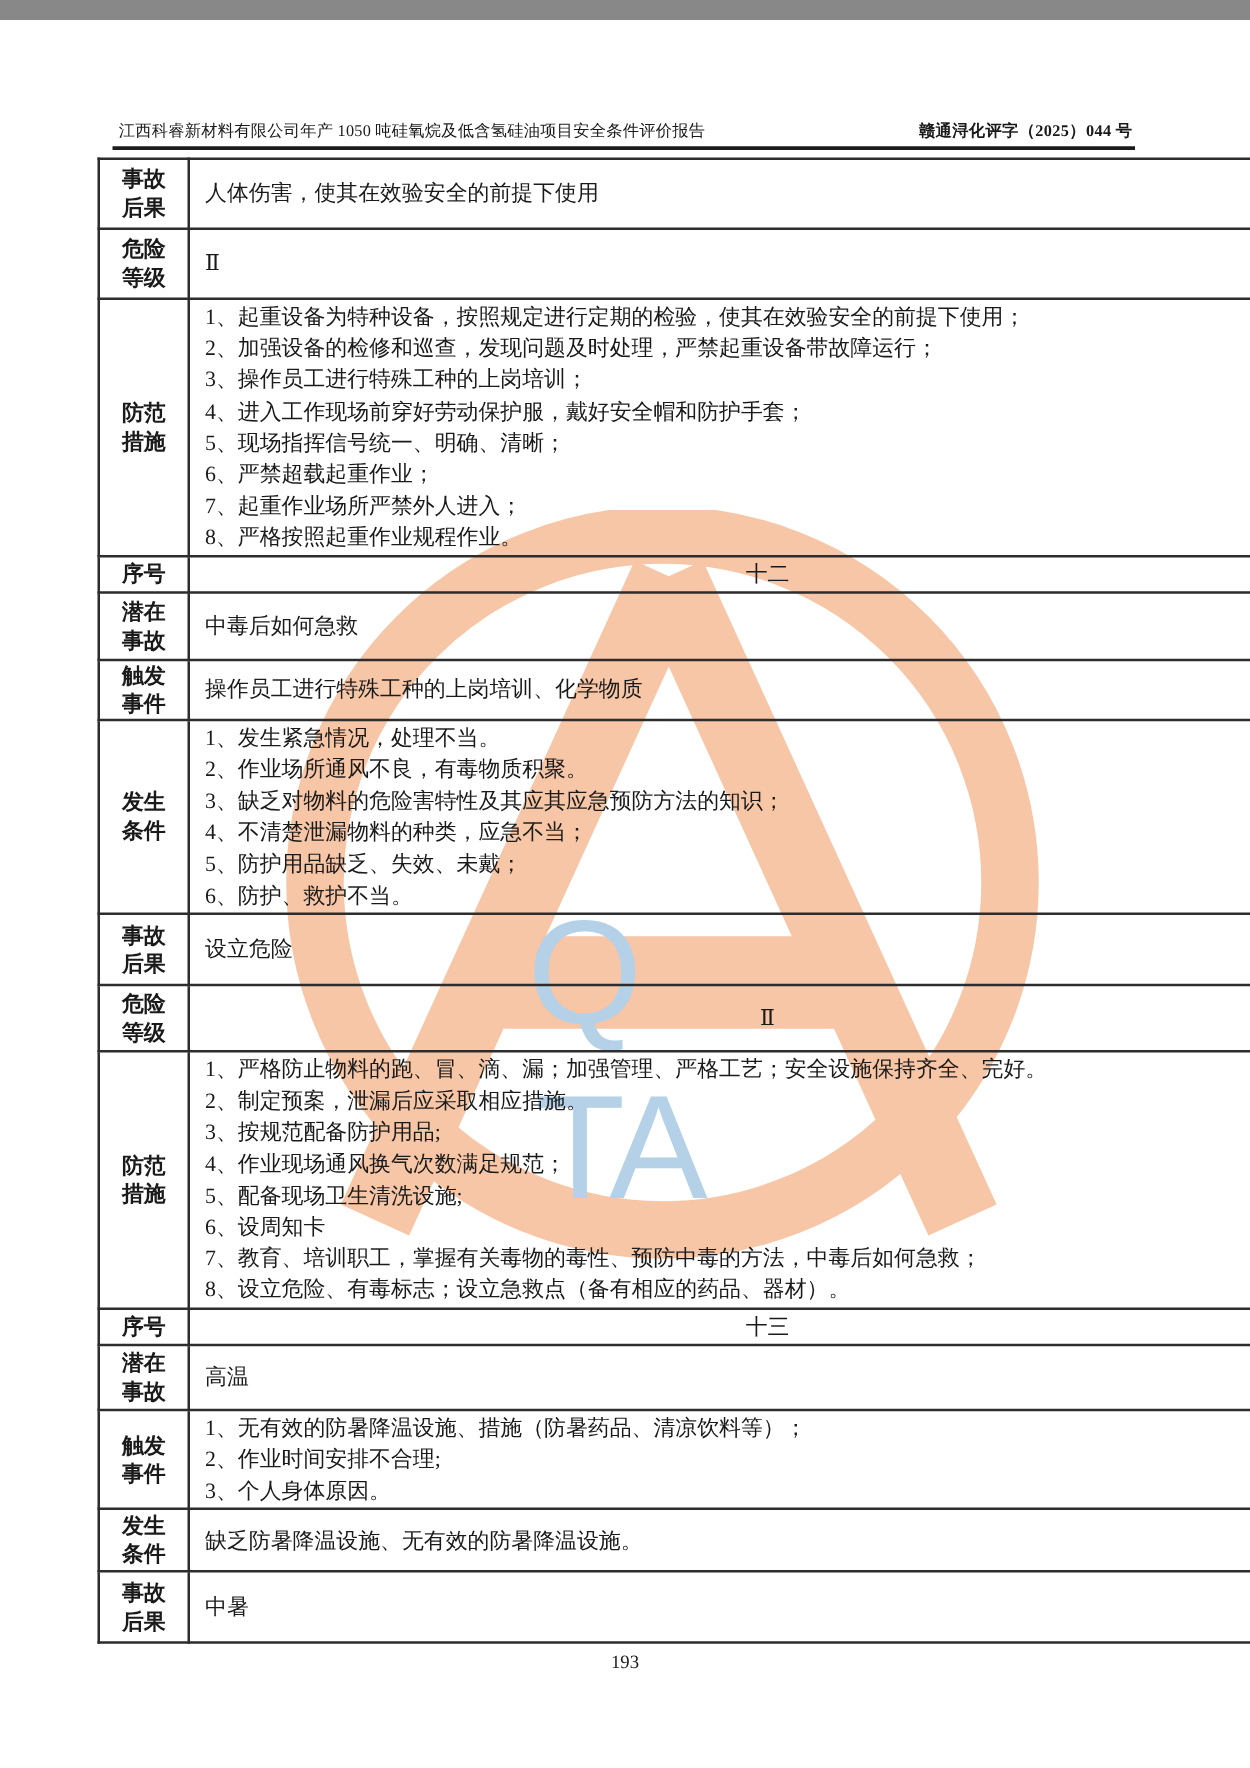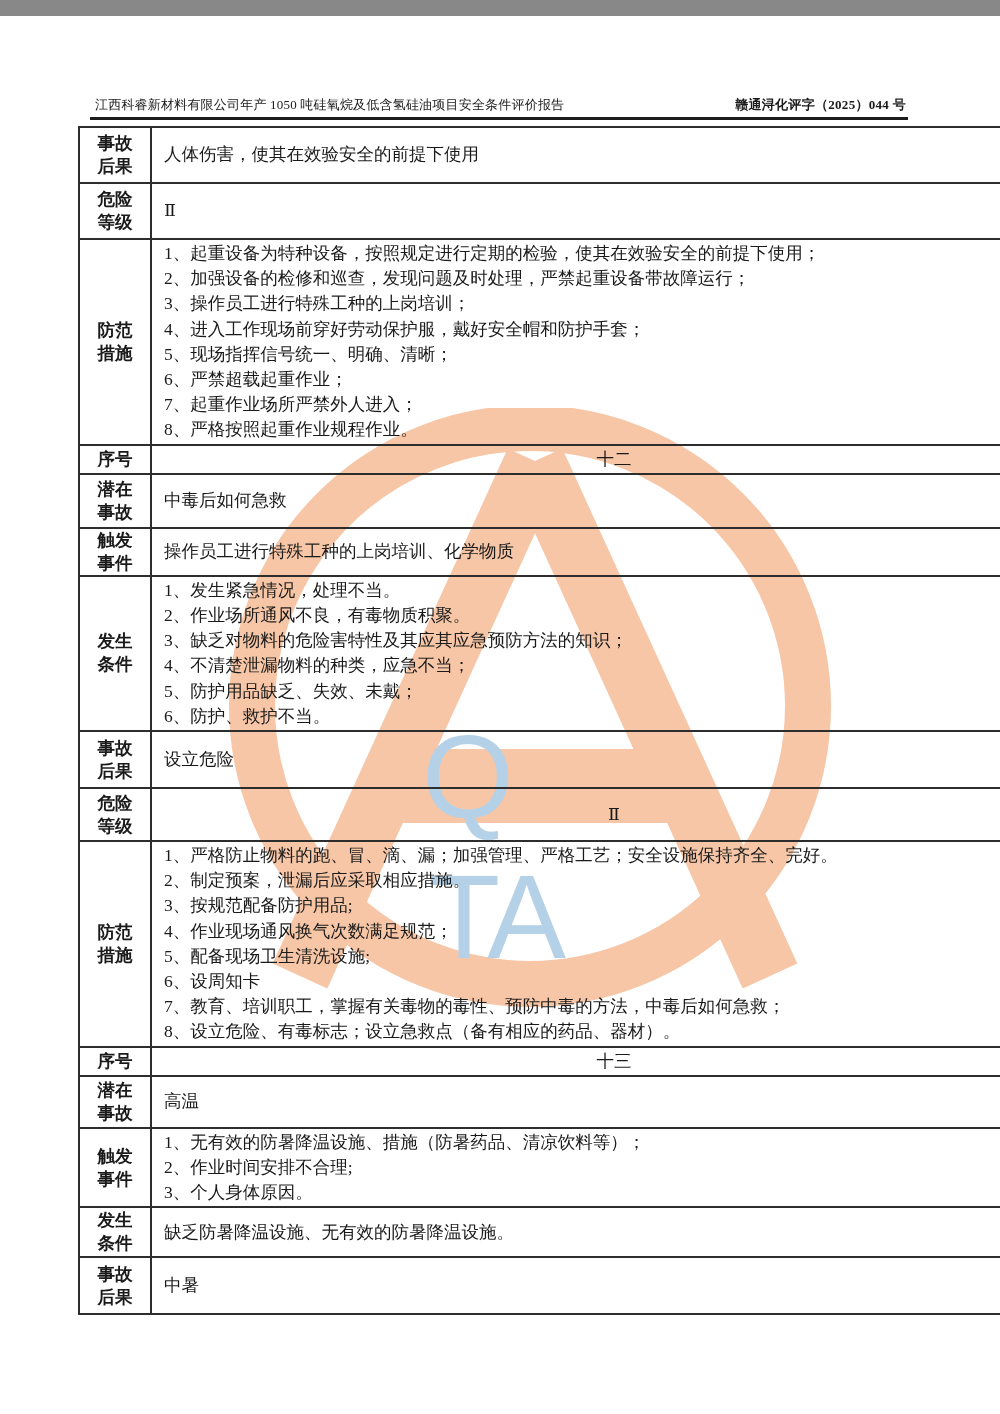--- a/index.html
+++ b/index.html
@@ -198,14 +198,15 @@
     </tr>
 
     <tr style="height: 57px;">
       <td class="label">事故
 后果</td>
       <td class="content">中暑</td>
     </tr>
   </tbody>
   </table>
 
+  <div class="footer">193</div>
 
 </div>
 
 </body></html>

